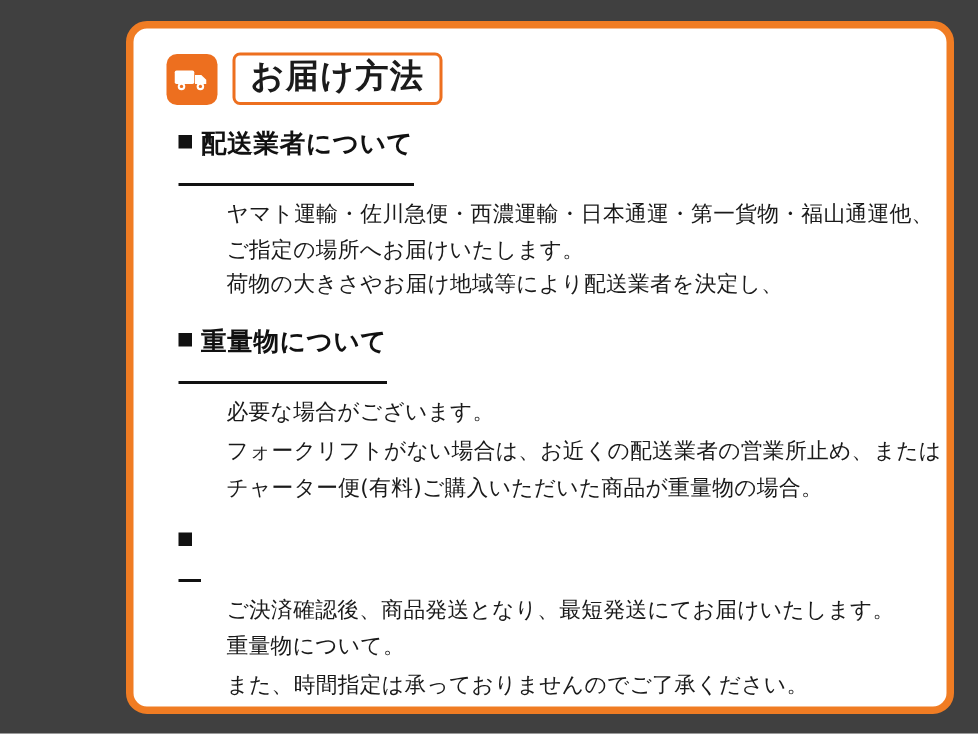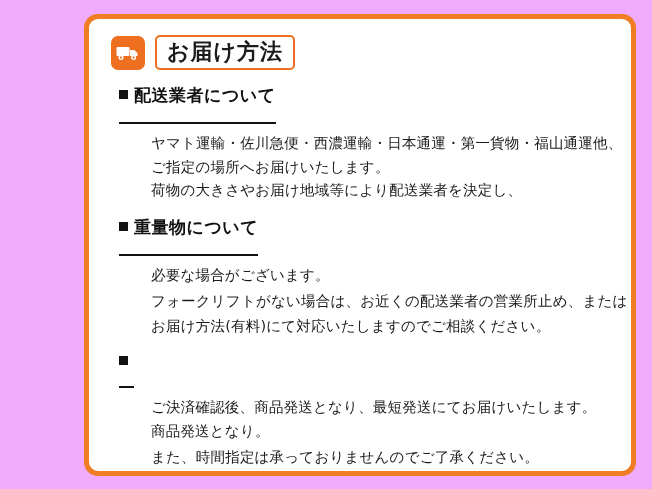--- a/index.html
+++ b/index.html
@@ -12,21 +12,21 @@
     background: #e9e9e9;
     font-family: "DejaVu Sans", "Liberation Sans", sans-serif;
     overflow: hidden;
   }
   .page {
     position: absolute;
     left: 0;
     top: 0;
     width: 652px;
     height: 489px;
-    background: #f0abfc;
+    background: #404040;
   }
   .card {
     position: absolute;
     left: 84px;
     top: 14px;
     width: 552px;
     height: 462px;
     background: #ffffff;
     border: 5px solid #f07c23;
     border-radius: 14px;
@@ -137,30 +137,30 @@
         </div>
       </div>
 
       <div class="section">
         <div class="section-head">
           <span class="sq"></span><span>重量物について</span>
         </div>
         <div class="body-lines">
           <div class="line">必要な場合がございます。</div>
           <div class="line gap-top">フォークリフトがない場合は、お近くの配送業者の営業所止め、または</div>
-          <div class="line">お届け方法(有料)にて対応いたしますのでご相談ください。</div>
+          <div class="line">チャーター便(有料)ご購入いただいた商品が重量物の場合。</div>
         </div>
       </div>
 
       <div class="section">
         <div class="section-head">
           <span class="sq"></span>
         </div>
         <div class="body-lines">
           <div class="line">ご決済確認後、商品発送となり、最短発送にてお届けいたします。</div>
-          <div class="line">商品発送となり。</div>
+          <div class="line">重量物について。</div>
           <div class="line gap-top">また、時間指定は承っておりませんのでご了承ください。</div>
         </div>
       </div>
 
     </div>
   </div>
 </div>
 
 </body></html>

